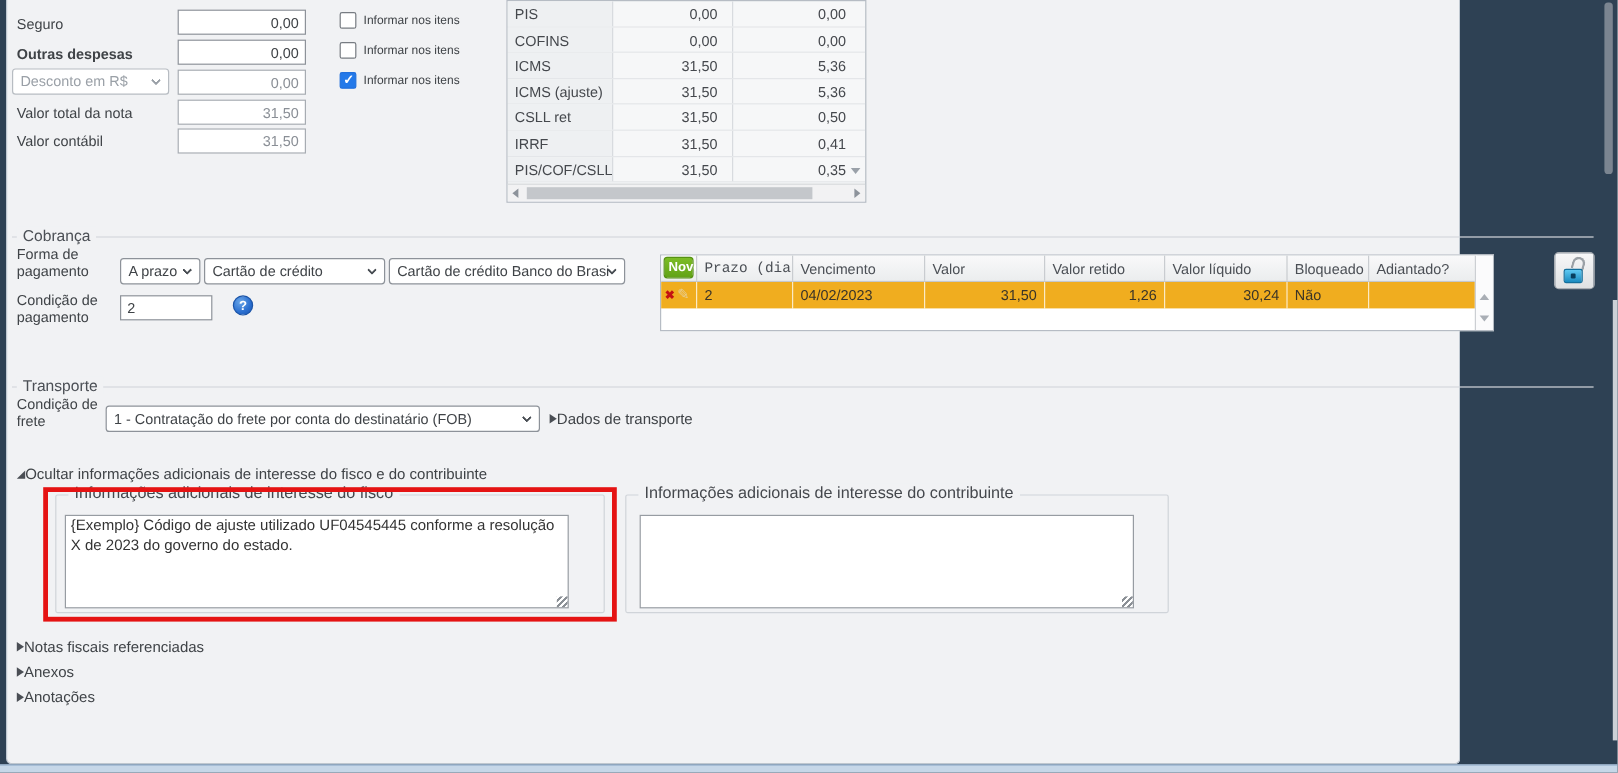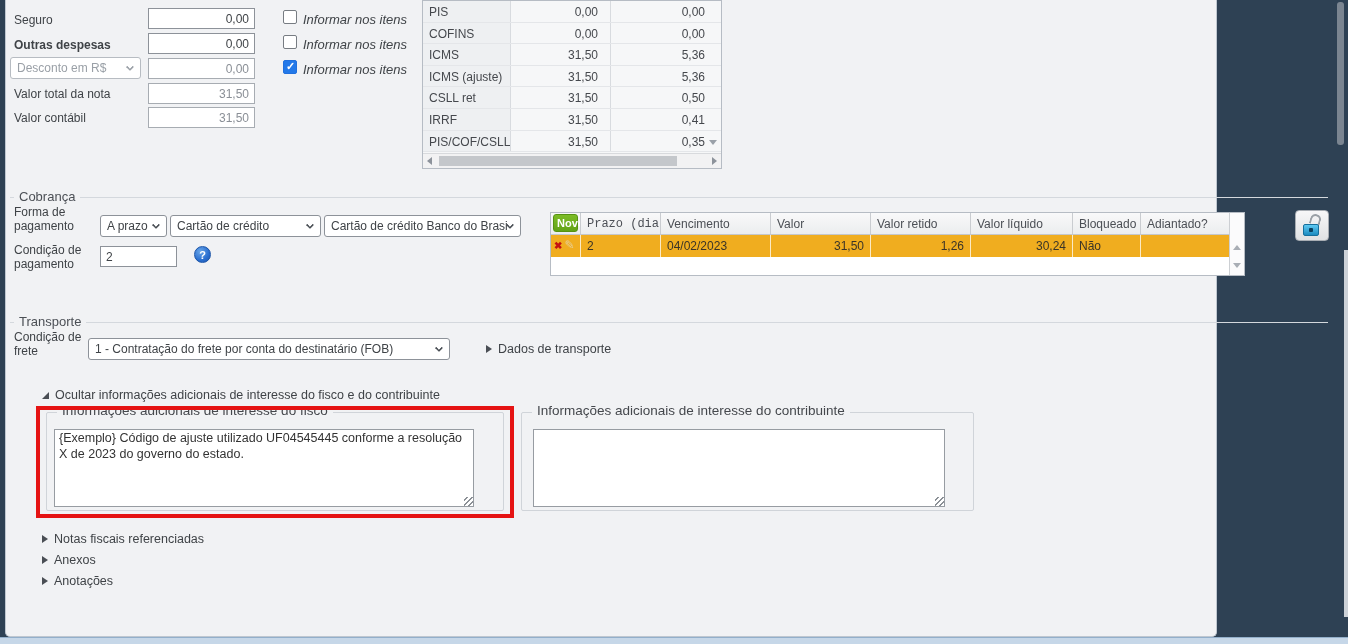--- a/index.html
+++ b/index.html
@@ -45,21 +45,21 @@
 
   .cb {
     position:absolute; width:14px; height:14px; background:#fff;
     border:1px solid #777c82; border-radius:2px;
   }
   .cb.checked { background:#2379e9; border-color:#2170dd; }
   .cb.checked::after {
     content:"✓"; color:#fff; font-size:11px; font-weight:bold;
     position:absolute; left:2px; top:-1px;
   }
-  .cblabel { position:absolute; font-size:13px;font-style:italic; }
+  .cblabel { position:absolute; font-size:10px; }
 
   .flabel { position:absolute; line-height:1.2; }
 
   
   .taxtbl {
     position:absolute; left:416px; top:0; width:300px; height:169px;
     background:#f6f7f8; border:1px solid #b6bcc4; overflow:hidden;
   }
   .taxrow { display:flex; height:21.6px; border-bottom:1px solid #e4e6e9; }
   .taxrow .tname {
@@ -140,21 +140,21 @@
   .lock-dot { position:absolute; left:5px; top:3px; width:4px; height:4px; background:#083f5e; border-radius:1px; }
 
   .help {
     position:absolute; width:17px; height:17px; border-radius:50%;
     background:radial-gradient(circle at 35% 30%, #6aa6e8, #2a6fd0 60%, #1d55ad);
     border:1px solid #1c55a8; color:#fff; font-weight:bold; font-size:11px;
     text-align:center; line-height:16px; cursor:pointer;
   }
 
   
-  .clink { position:absolute; display:flex; align-items:center; gap:6px; font-size:12.5px; color:#3f4347; cursor:pointer; white-space:nowrap;margin-left:28px; }
+  .clink { position:absolute; display:flex; align-items:center; gap:0; font-size:12.5px; color:#3f4347; cursor:pointer; white-space:nowrap; }
   .tri-collapsed { width:0; height:0; border-top:4px solid transparent; border-bottom:4px solid transparent; border-left:6px solid #4a4e54; }
   .tri-expanded { width:0; height:0; border-bottom:7px solid #4a4e54; border-left:7px solid transparent; }
 
   
   .fs { position:absolute; border:1px solid #d0d4d9; border-radius:2px; }
   .fs .legend { background:#f1f2f4; font-size:13.5px; color:#45484d; top:-10px; left:10px; }
   .redbox {
     position:absolute; left:30px; top:406px; width:478px; height:112px;
     border:4px solid #e51313; z-index:5; pointer-events:none;
   }

